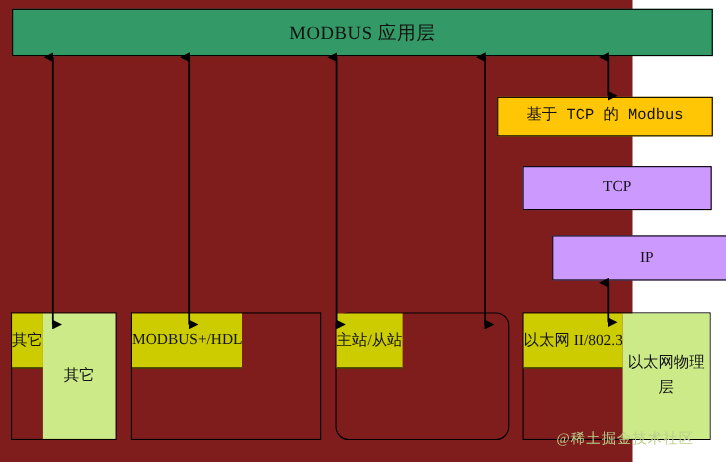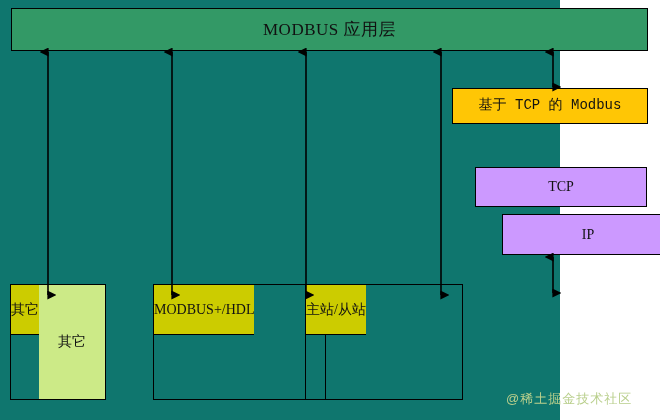--- a/index.html
+++ b/index.html
@@ -10,21 +10,22 @@
     width: 660px;
     height: 420px;
     background: #ffffff;
     font-family: "Liberation Serif", "DejaVu Serif", serif;
     overflow: hidden;
   }
   #canvas {
     position: relative;
     width: 560px;
     height: 420px;
-    background: #0f766e;
+    background: #7f1d1d;
+    padding-left: 15px;
   }
   .box {
     position: absolute;
     box-sizing: border-box;
     border: 1.5px solid #000000;
     display: flex;
     align-items: center;
     justify-content: center;
     text-align: center;
     color: #111111;
@@ -50,21 +51,20 @@
     font-size: 14px;
     font-family: Liberation Mono, monospace;
   }
   #tcp-box {
     left: 475px;
     top: 151px;
     width: 172px;
     height: 40px;
     background: #cc99ff;
     font-size: 14px;
-    margin-top: 16px;
   }
   #ip-box {
     left: 502px;
     top: 214px;
     width: 172px;
     height: 41px;
     background: #cc99ff;
     font-size: 14px;
   }
   
@@ -96,40 +96,40 @@
     display: flex;
     align-items: center;
     justify-content: center;
     text-align: center;
     font-size: 14px;
     color: #111111;
     line-height: 1.6;
     padding: 0 4px;
   }
   #col-other { left: 10px; width: 96px; }
-  #col-mbplus { left: 119px; width: 173px; margin-left: 34px; }
-  #col-serial { left: 305px; width: 158px; }
+  #col-mbplus { left: 119px; width: 173px; }
+  #col-serial { left: 305px; width: 158px; border-radius: 12px; }
   #col-ether  { left: 475px; width: 171px; }
 
   .arrow-svg {
     position: absolute;
     left: 0;
     top: 0;
     width: 660px;
     height: 420px;
     pointer-events: none;
   }
   #watermark {
     position: absolute;
     left: 506px;
     top: 390px;
     font-size: 13px;
     color: #b9cf8c;
     letter-spacing: 1px;
-    font-family: Liberation Sans, sans-serif;
+    font-family: Liberation Serif, serif;
     white-space: nowrap;
   }
 </style>
 </head>
 <body>
 
 <div id="canvas">
 
   <div class="box" id="app-layer">MODBUS 应用层</div>
 
@@ -145,20 +145,24 @@
   </div>
 
   <div class="column" id="col-mbplus">
     <div class="col-top">MODBUS+/HDL</div>
   </div>
 
   <div class="column" id="col-serial">
     <div class="col-top">主站/从站</div>
   </div>
 
+  <div class="column" id="col-ether">
+    <div class="col-top">以太网 II/802.3</div>
+    <div class="col-bottom">以太网物理层</div>
+  </div>
 
   <svg class="arrow-svg" viewBox="0 0 660 420">
     <defs>
       <marker id="head-up" markerWidth="9" markerHeight="9" refX="4.5" refY="8.4" orient="auto" markerUnits="userSpaceOnUse">
         <polygon points="4.5,0 9,9 0,9" fill="#000000"></polygon>
       </marker>
       <marker id="head-down" markerWidth="9" markerHeight="9" refX="4.5" refY="0.6" orient="auto" markerUnits="userSpaceOnUse">
         <polygon points="4.5,9 0,0 9,0" fill="#000000"></polygon>
       </marker>
     </defs>

